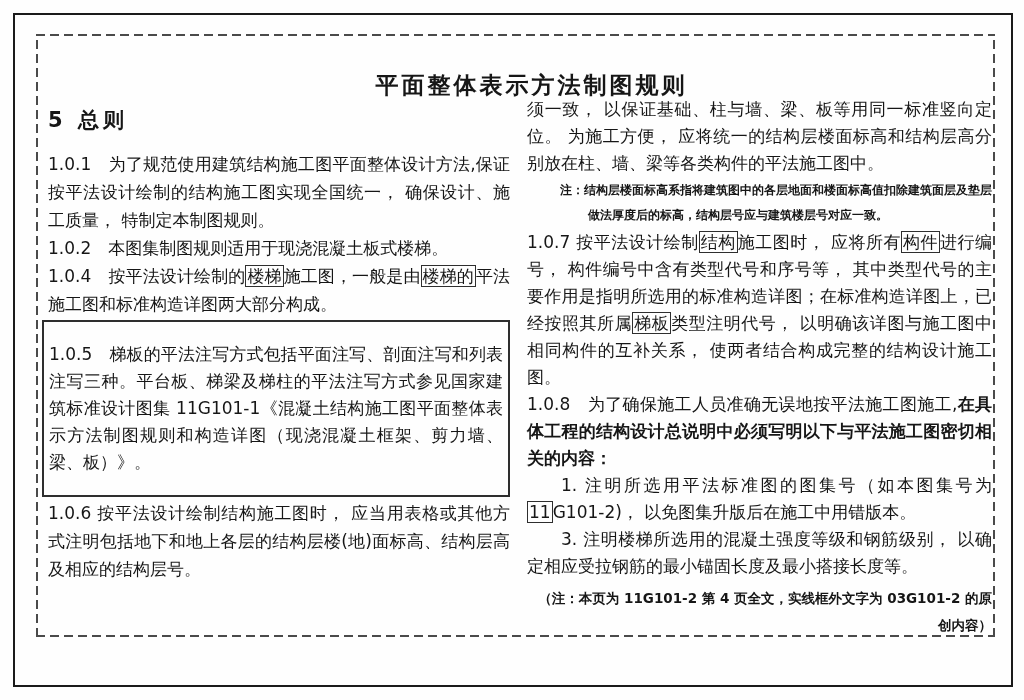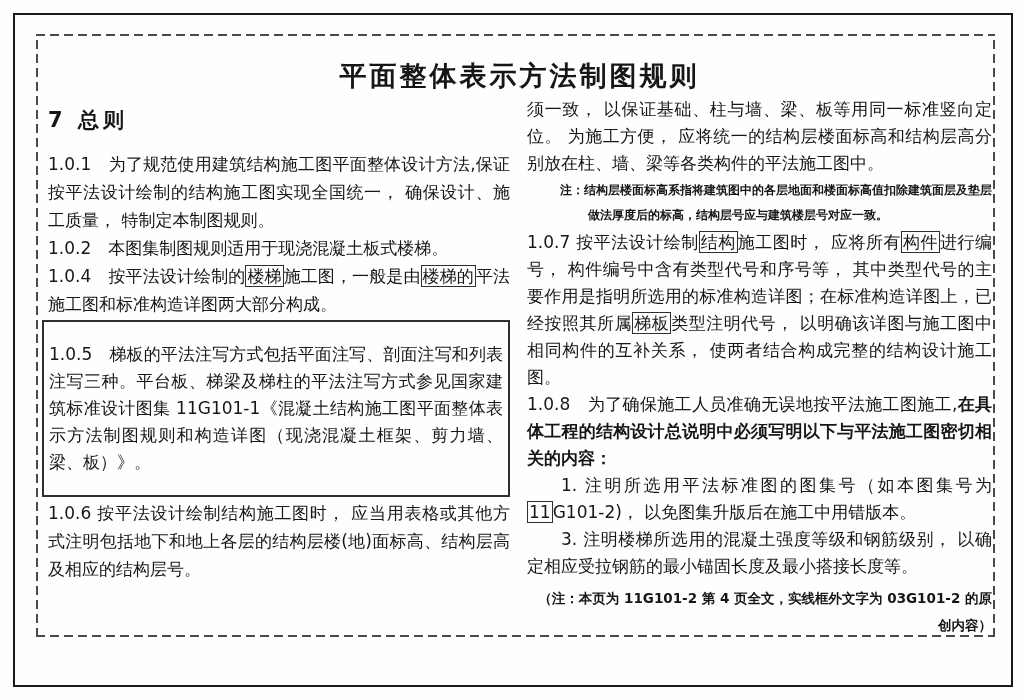--- a/index.html
+++ b/index.html
@@ -26,22 +26,22 @@
       repeating-linear-gradient(90deg,#4a4a4a 0 9px,transparent 9px 14px),
       repeating-linear-gradient(0deg,#4a4a4a 0 9px,transparent 9px 14px),
       repeating-linear-gradient(0deg,#4a4a4a 0 9px,transparent 9px 14px);
     background-size: 100% 2px, 100% 2px, 2px 100%, 2px 100%;
     background-position: 0 0, 0 100%, 0 0, 100% 0;
     background-repeat: no-repeat;
   }
 
   .title {
     position: absolute; left: 36px; top: 54px; width: 959px;
-    margin: 4px; text-align: center;
-    font-size: 27px; font-weight: bold; letter-spacing: 3px;
+    margin: 16px; text-align: center;
+    font-size: 23px; font-weight: bold; letter-spacing: 3px;
   }
 
   .col { position: absolute; text-align: justify; }
   .col p { margin: 0; }
   .col-left  { left: 48px;  top: 106px; width: 462px; font-size: 17px; line-height: 28px; }
   .col-right { left: 527px; top: 96px;  width: 465px; font-size: 17px; line-height: 27px; }
 
   .sec-heading {
     margin: 0 0 16px 0;
     font-size: 21px; font-weight: bold; letter-spacing: 4px;
@@ -89,21 +89,21 @@
 </head>
 <body>
 
 <div class="page">
   <div class="outer-border"></div>
   <div class="dashed-border"></div>
 
   <h1 class="title">平面整体表示方法制图规则</h1>
 
   <div class="col col-left">
-    <h2 class="sec-heading">7  总则</h2>
+    <h2 class="sec-heading">5  总则</h2>
     <p>1.0.1　为了规范使用建筑结构施工图平面整体设计方法,保证按平法设计绘制的结构施工图实现全国统一， 确保设计、施工质量， 特制定本制图规则。</p>
     <p>1.0.2　本图集制图规则适用于现浇混凝土板式楼梯。</p>
     <p><span>1.0.4　按平法设计绘制的</span><span class="boxed-word">楼梯</span><span>施工图，一般是由</span><span class="boxed-word">楼梯的</span><span>平法施工图和标准构造详图两大部分构成。</span></p>
     <p class="box-para">1.0.5　梯板的平法注写方式包括平面注写、剖面注写和列表注写三种。平台板、梯梁及梯柱的平法注写方式参见国家建筑标准设计图集 11G101-1《混凝土结构施工图平面整体表示方法制图规则和构造详图（现浇混凝土框架、剪力墙、梁、板）》。</p>
     <p>1.0.6 按平法设计绘制结构施工图时， 应当用表格或其他方式注明包括地下和地上各层的结构层楼(地)面标高、结构层高及相应的结构层号。</p>
   </div>
 
   <div class="col col-right">
     <p>须一致， 以保证基础、柱与墙、梁、板等用同一标准竖向定位。 为施工方便， 应将统一的结构层楼面标高和结构层高分别放在柱、墙、梁等各类构件的平法施工图中。</p>
     <p class="note">注：结构层楼面标高系指将建筑图中的各层地面和楼面标高值扣除建筑面层及垫层做法厚度后的标高，结构层号应与建筑楼层号对应一致。</p>

